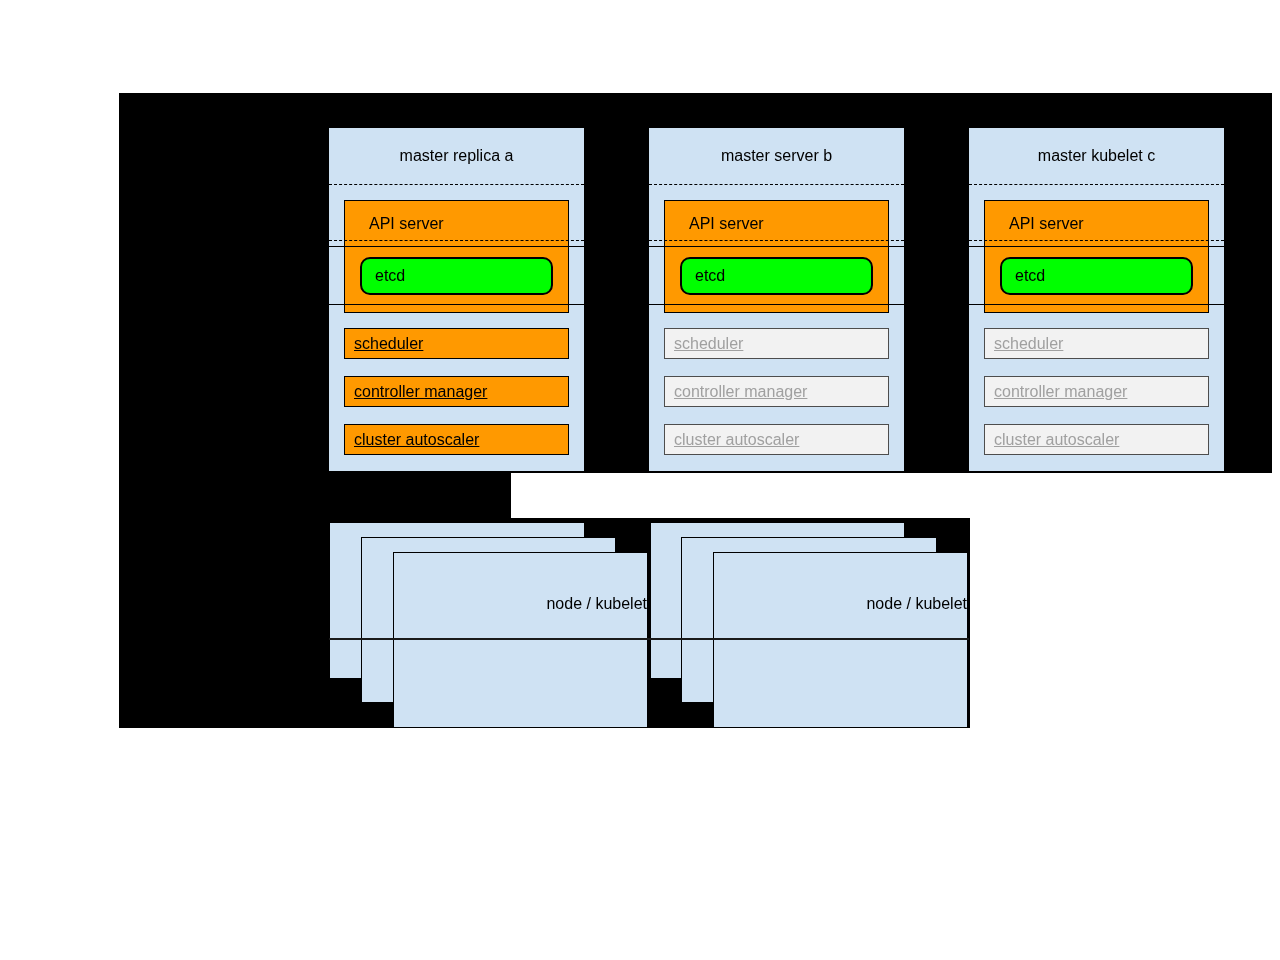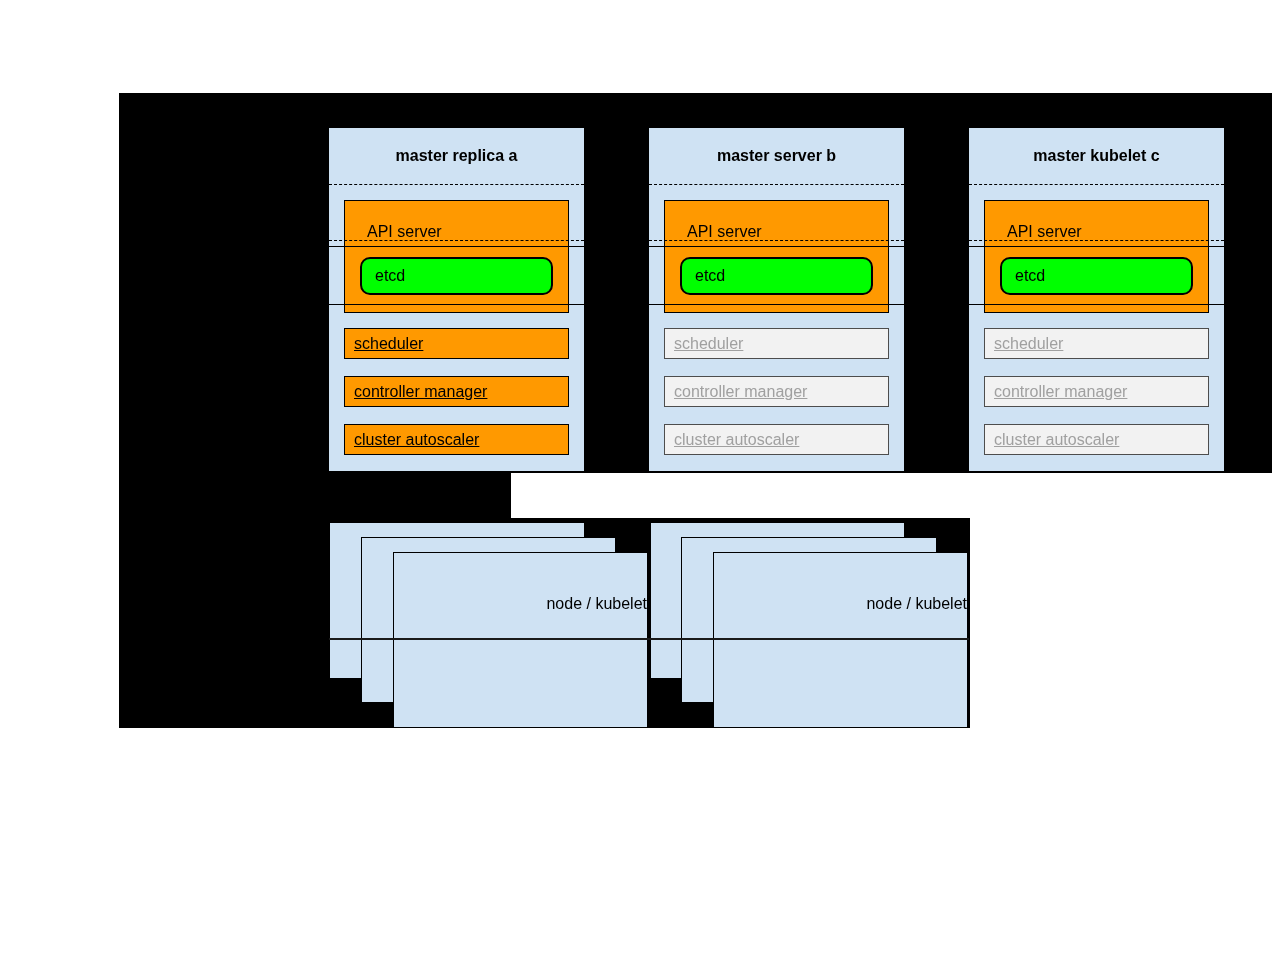--- a/index.html
+++ b/index.html
@@ -11,27 +11,27 @@
   .canvas{position:relative;width:1280px;height:960px;background:var(--page-bg);
     font-family:"Liberation Sans","DejaVu Sans",sans-serif;color:var(--ink);overflow:hidden;}
   .blk{position:absolute;background:var(--blk);}
   .blk.r1{left:119px;top:93px;width:1153px;height:380px;}
   .blk.r2{left:119px;top:473px;width:392px;height:255px;}
   .blk.r3{left:511px;top:518px;width:459px;height:210px;}
 
   .master{position:absolute;top:128px;width:255px;height:343px;background:var(--blue);}
   .mtitle{position:absolute;top:0;left:0;right:0;height:56px;display:flex;
     align-items:center;justify-content:center;box-sizing:border-box;
-    font-size:16px;z-index:5;font-weight:bold;}
+    font-size:16px;z-index:5;}
   .hl{position:absolute;left:0;right:0;height:0;z-index:3;}
   .hl.dash{border-top:1.5px dashed var(--ink);}
   .hl.solid{border-top:1.5px solid var(--ink);}
   .api{position:absolute;left:15px;top:72px;width:225px;height:113px;box-sizing:border-box;
     background:var(--orange);border:1.5px solid var(--ink);z-index:2;}
-  .api-label{position:absolute;top:0;left:12px;padding:14px 0 0 10px;font-size:16px;margin-top:8px;}
+  .api-label{position:absolute;top:0;left:0;padding:14px 0 0 24px;font-size:16px;}
   .etcd{position:absolute;left:31px;top:129px;width:193px;height:38px;box-sizing:border-box;
     background:var(--green);border:2px solid var(--ink);border-radius:10px;z-index:4;
     display:flex;align-items:center;}
   .etcd span{padding-left:13px;font-size:16px;}
   .comp{position:absolute;left:15px;width:225px;height:31px;box-sizing:border-box;
     display:flex;align-items:center;z-index:2;}
   .comp span{padding-left:9px;font-size:16px;text-decoration:underline;}
   .comp.active{background:var(--orange);border:1.5px solid var(--ink);}
   .comp.inactive{background:var(--gray-fill);border:1.5px solid var(--gray-border);}
   .comp.inactive span{color:var(--gray-text);}

